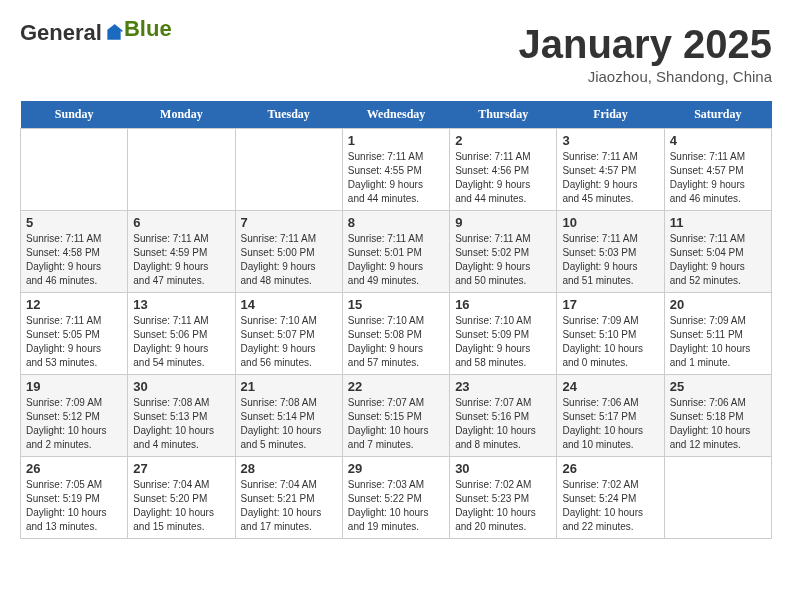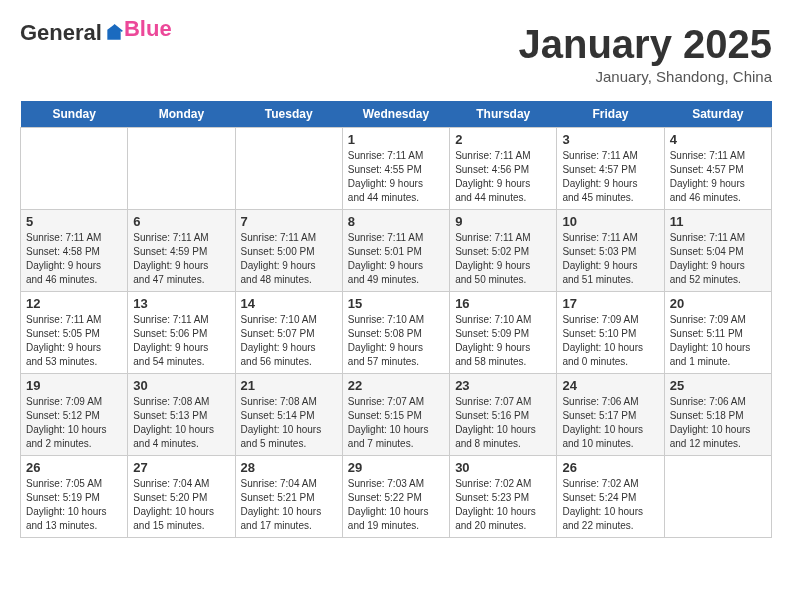--- a/index.html
+++ b/index.html
@@ -83,41 +83,42 @@
       background: #f9f9f9;
     }
     tr:nth-child(even) td {
       background-color: #f5f5f5;
     }
     tr:nth-child(odd) td {
       background-color: #fff;
     }
     thead tr th {
       background-color: #2a6ab5 !important;
+      font-family: Liberation Serif, serif;
     }
     .row-bg-white td { background: #fff; }
     .row-bg-gray td { background: #f0f0f0; }
   </style>
 </head>
 <body>
 
 <div class="header">
   <div class="logo">
     <div class="logo-text">
       <span class="logo-general">General</span>
       <svg class="logo-icon" viewBox="0 0 24 24" fill="#1a6abf">
         <path d="M12 2 L20 8 L20 20 L4 20 L4 8 Z" fill="#1a6abf"></path>
         <path d="M12 2 L22 10" stroke="#1a6abf" stroke-width="2" fill="none"></path>
       </svg>
     </div>
-    <div style="font-size:22px;font-weight:bold;color:#ec4899;margin-top:-4px;">Blue</div>
+    <div style="font-size:22px;font-weight:bold;color:#4d7c0f;margin-top:-4px;">Blue</div>
   </div>
   <div class="title-block">
     <div class="calendar-title">January 2025</div>
-    <div class="calendar-subtitle">January, Shandong, China</div>
+    <div class="calendar-subtitle">Jiaozhou, Shandong, China</div>
   </div>
 </div>
 
 <table>
   <thead>
     <tr>
     <th class="day-header">Sunday</th>
         <th class="day-header">Monday</th>
         <th class="day-header">Tuesday</th>
         <th class="day-header">Wednesday</th>

